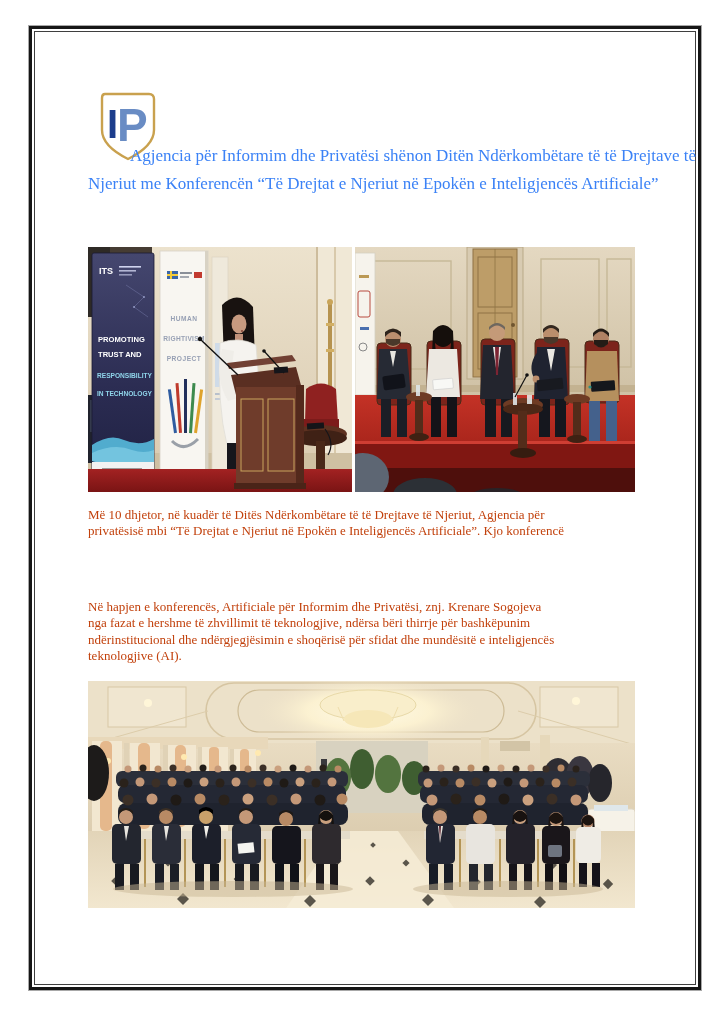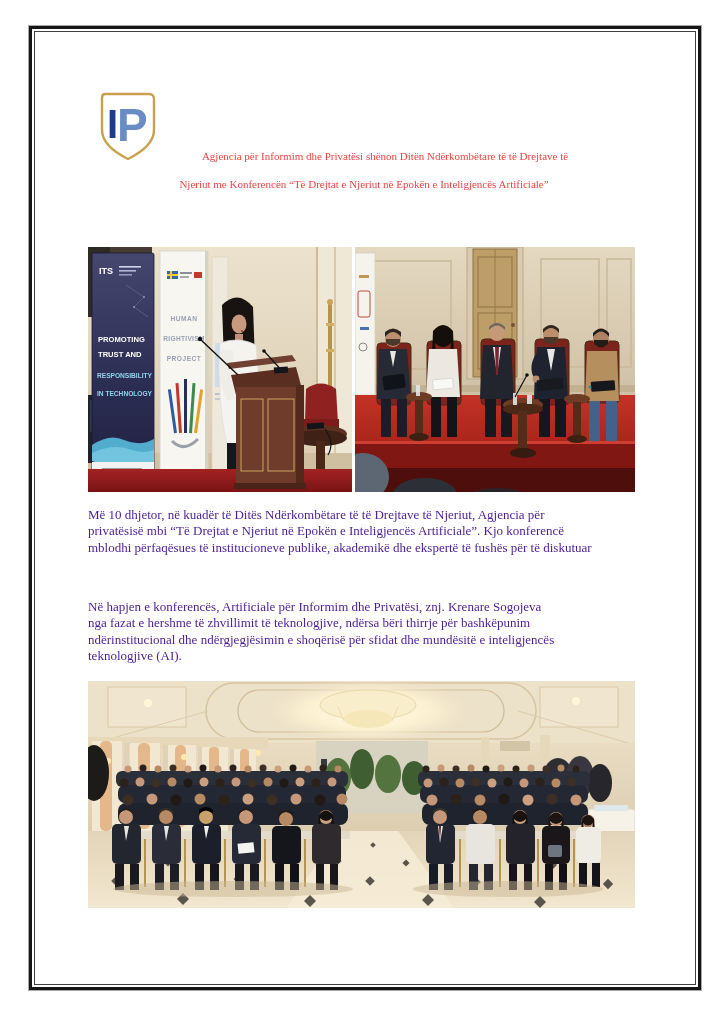--- a/index.html
+++ b/index.html
@@ -11,30 +11,30 @@
     position:absolute;left:29px;top:26px;width:666px;height:958px;
     border:3px solid #161616;box-shadow:0 0 0 1px #a8a8a8;
   }
   .page-frame-inner{
     position:absolute;left:2px;top:2px;right:2px;bottom:2px;
     border:1px solid #3f3f3f;
   }
   .logo{position:absolute;left:95px;top:86px;width:66px;height:78px;}
   .doc-title{
     position:absolute;left:88px;top:142px;width:552px;
-    color:#ef4444;font-size:11px;line-height:28px;text-align:center;
+    color:#3b82f6;font-size:17px;line-height:28px;text-align:center;
   }
   .doc-title .t-line{white-space:nowrap;}
   .doc-title .t-line.first{margin-left:42px;}
   .photo{position:absolute;display:block;}
   #photo1{left:88px;top:247px;width:264px;height:245px;}
   #photo2{left:355px;top:247px;width:280px;height:245px;}
   #photo3{left:88px;top:681px;width:547px;height:227px;}
   .para{
-    position:absolute;left:88px;width:560px;color:#4c1d95;
+    position:absolute;left:88px;width:560px;color:#c2410c;
     font-size:13px;line-height:16.4px;
   }
   #para1{top:507px;}
   #para2{top:599px;}
   .para .p-line{white-space:nowrap;}
   svg text{font-family:"Liberation Sans","DejaVu Sans",sans-serif;}
 </style>
 </head>
 <body>
 
@@ -298,21 +298,20 @@
   </g>
 
   <ellipse cx="8" cy="230" rx="26" ry="24" fill="#5d6673"></ellipse>
   <ellipse cx="70" cy="248" rx="32" ry="17" fill="#2c3036"></ellipse>
   <ellipse cx="142" cy="252" rx="30" ry="11" fill="#23262b" opacity="0.85"></ellipse>
 </svg>
 
 <div id="para1" class="para">
   <div class="p-line">Më 10 dhjetor, në kuadër të Ditës Ndërkombëtare të të Drejtave të Njeriut, Agjencia për</div>
   <div class="p-line">privatësisë mbi “Të Drejtat e Njeriut në Epokën e Inteligjencës Artificiale”. Kjo konferencë</div>
-  <div class="p-line">mblodhi përfaqësues të institucioneve publike, akademikë dhe ekspertë të fushës për të diskutuar</div>
 </div>
 
 <div id="para2" class="para">
   <div class="p-line">Në hapjen e konferencës, Artificiale për Informim dhe Privatësi, znj. Krenare Sogojeva</div>
   <div class="p-line">nga fazat e hershme të zhvillimit të teknologjive, ndërsa bëri thirrje për bashkëpunim</div>
   <div class="p-line">ndërinstitucional dhe ndërgjegjësimin e shoqërisë për sfidat dhe mundësitë e inteligjencës</div>
   <div class="p-line">teknologjive (AI).</div>
 </div>
 
 <svg id="photo3" class="photo" viewBox="0 0 547 227" preserveAspectRatio="none">

